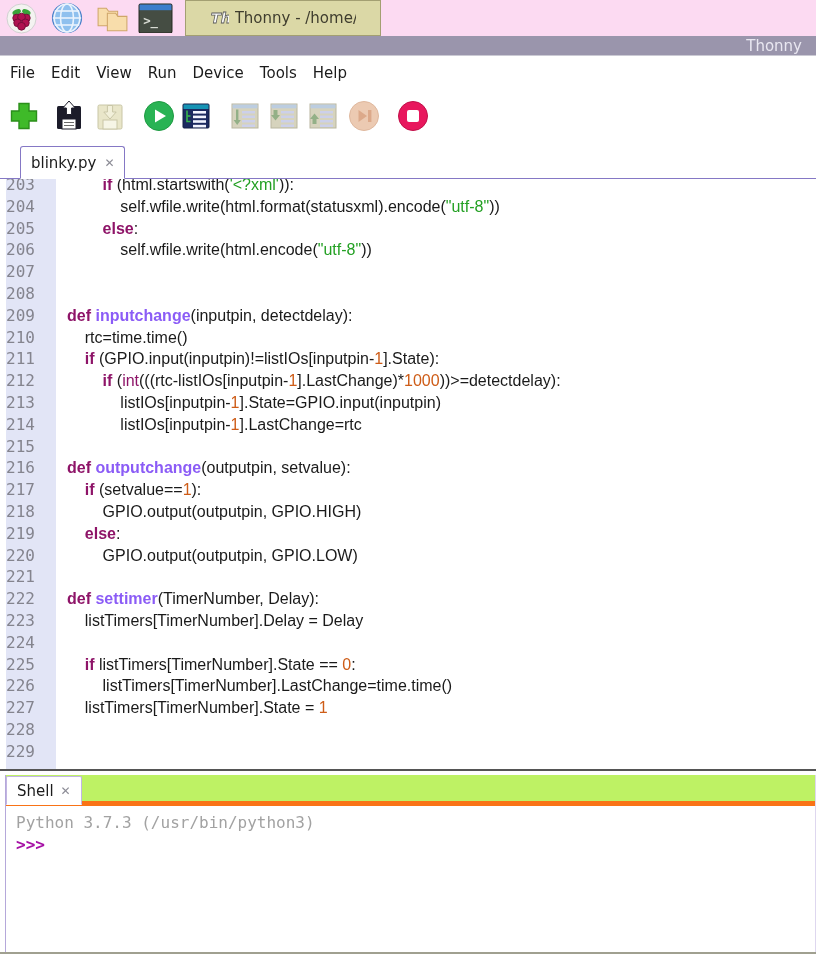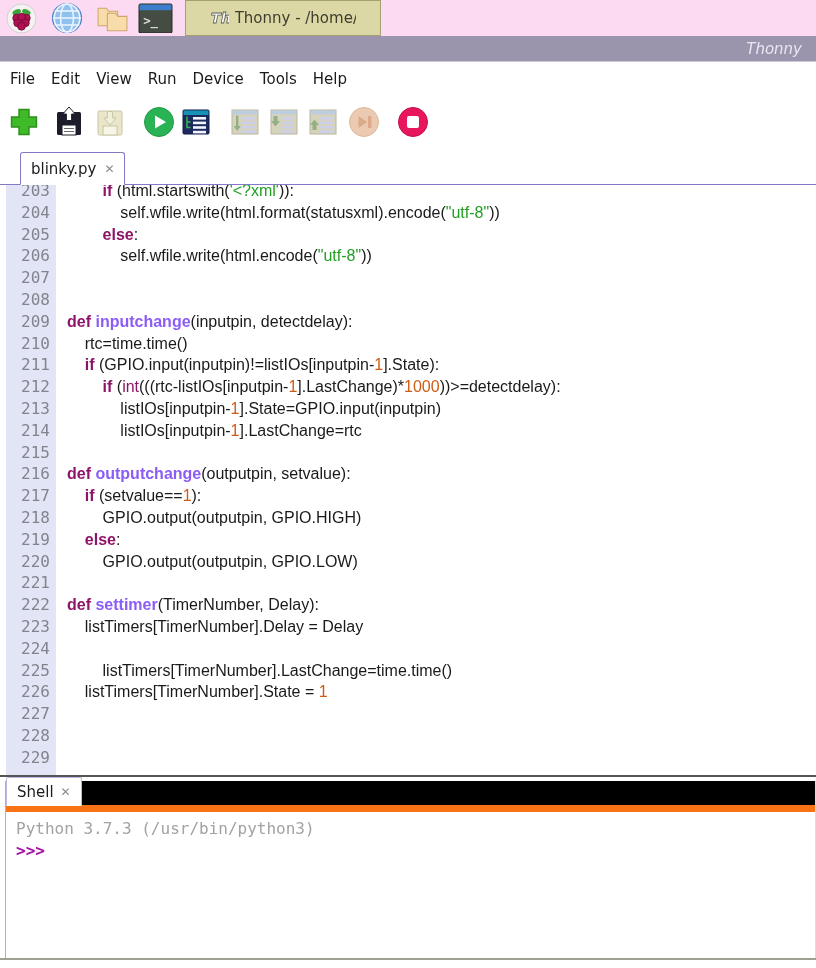--- a/index.html
+++ b/index.html
@@ -12,22 +12,22 @@
   .tb-rasp{margin-left:6px;width:31px;height:31px;}
   .tb-globe{margin-left:14px;width:32px;height:32px;}
   .tb-folder{margin-left:12px;width:35px;height:31px;}
   .tb-term{margin-left:8px;width:35px;height:31px;}
   .task-button{margin-left:12px;height:36px;width:196px;box-sizing:border-box;
        background:#dbd8a6;border:1px solid #a39f72;display:flex;align-items:center;
        padding:0 24px;gap:6px;}
   .task-button .tb-label{font-size:15px;color:#3f3d2e;white-space:nowrap;overflow:hidden;}
 
   
-  .titlebar{height:26px;background:#9a95ac;display:flex;align-items:center;
-       justify-content:flex-end;padding-right:14px;border-bottom:1px solid #cbcad4;box-sizing:border-box;font-style:italic;}
+  .titlebar{height:20px;background:#9a95ac;display:flex;align-items:center;
+       justify-content:flex-end;padding-right:14px;border-bottom:1px solid #cbcad4;box-sizing:border-box;}
   .titlebar .wt{font-size:15px;color:#e9e7f1;}
 
   
   .menubar{height:34px;background:#fff;display:flex;align-items:center;padding-left:2px;}
   .menu-item{font-size:15px;color:#1b1b1b;padding:4px 8px;cursor:pointer;}
 
   
   .toolbar{height:52px;background:#fff;display:flex;align-items:center;padding-left:7px;}
   .tbtn{width:33px;height:33px;display:flex;align-items:center;justify-content:center;cursor:pointer;}
   .tbtn svg{width:32px;height:32px;}
@@ -37,40 +37,40 @@
   .tabbar{height:37px;background:#fff;border-bottom:1px solid #8578c5;display:flex;align-items:flex-end;box-sizing:border-box;}
   .tab{position:relative;top:1px;margin-left:20px;height:33px;background:#fff;
        border:1px solid #8578c5;border-bottom:1px solid #ffffff;border-radius:3px 3px 0 0;
        display:flex;align-items:center;padding:0 10px;gap:8px;box-sizing:border-box;cursor:pointer;}
   .tab .t-label{font-size:15px;color:#1c1c1c;}
   .t-close{font-size:12px;font-weight:bold;color:#8a8a94;cursor:pointer;line-height:1;}
 
   
   .editor{height:590px;overflow:hidden;position:relative;background:#fff;padding-left:6px;box-sizing:border-box;}
   .editor-scroll{display:flex;margin-top:-5px;min-height:600px;}
-  .gutter{width:50px;background:#e2e5f6;box-sizing:border-box;padding-right:6px;text-align:right;
+  .gutter{width:50px;background:#e2e5f6;box-sizing:border-box;padding-right:6px;text-align:left;
        font-family:"DejaVu Sans Mono","Liberation Mono",monospace;font-size:16px;line-height:21.8px;color:#84848e;}
   .ln{height:21.8px;}
   .code{padding-left:11px;font-family:Liberation Sans, sans-serif;
        font-size:16px;line-height:21.8px;color:#1a1a1a;}
   .cl{height:21.8px;white-space:pre;}
   .tk-p{color:#1a1a1a}
   .tk-k{color:#8e1468;font-weight:bold}
   .tk-b{color:#8e1468}
   .tk-d{color:#8b5cf6;font-weight:bold}
   .tk-s{color:#23a023}
   .tk-n{color:#ce5c17}
 
   
   .divider{height:2px;background:#555555;}
   .gap4{height:4px;background:#fff;}
 
   
   .shell{margin-left:5px;border-left:1px solid #b5a8da;border-right:1px solid #ded7ef;box-sizing:border-box;}
-  .shell-tabbar{height:31px;background:#000000;border-bottom:7px solid #f97316;display:flex;align-items:flex-end;box-sizing:border-box;}
+  .shell-tabbar{height:31px;background:#bef264;border-bottom:5px solid #f97316;display:flex;box-sizing:border-box;}
   .shell-tab{position:relative;top:1px;margin-left:0px;height:29px;background:#fff;
        border:1px solid #c2b5e2;border-bottom:1px solid #ffffff;border-radius:2px 2px 0 0;
        display:flex;align-items:center;padding:0 10px;gap:7px;box-sizing:border-box;cursor:pointer;}
   .shell-tab .t-label{font-size:15px;color:#1c1c1c;}
   .shell-body{height:146px;background:#fff;padding:6px 0 0 10px;box-sizing:border-box;
        font-family:"DejaVu Sans Mono","Liberation Mono",monospace;font-size:16px;line-height:22px;cursor:text;}
   .welcome{color:#a2a2a2;}
   .prompt{color:#a611a6;font-weight:bold;}
 
   .bottom-line{height:2px;background:#a0a090;}
@@ -295,20 +295,21 @@
           <div class="cl">&nbsp;</div>
           <div class="cl"><span class="tk-k">def</span><span class="tk-p"> </span><span class="tk-d">outputchange</span><span class="tk-p">(outputpin, setvalue):</span></div>
           <div class="cl"><span class="tk-p">    </span><span class="tk-k">if</span><span class="tk-p"> (setvalue==</span><span class="tk-n">1</span><span class="tk-p">):</span></div>
           <div class="cl"><span class="tk-p">        GPIO.output(outputpin, GPIO.HIGH)</span></div>
           <div class="cl"><span class="tk-p">    </span><span class="tk-k">else</span><span class="tk-p">:</span></div>
           <div class="cl"><span class="tk-p">        GPIO.output(outputpin, GPIO.LOW)</span></div>
           <div class="cl">&nbsp;</div>
           <div class="cl"><span class="tk-k">def</span><span class="tk-p"> </span><span class="tk-d">settimer</span><span class="tk-p">(TimerNumber, Delay):</span></div>
           <div class="cl"><span class="tk-p">    listTimers[TimerNumber].Delay = Delay</span></div>
           <div class="cl">&nbsp;</div>
+          <div class="cl"><span class="tk-p">    </span><span class="tk-k">if</span><span class="tk-p"> listTimers[TimerNumber].State == </span><span class="tk-n">0</span><span class="tk-p">:</span></div>
           <div class="cl"><span class="tk-p">        listTimers[TimerNumber].LastChange=time.time()</span></div>
           <div class="cl"><span class="tk-p">    listTimers[TimerNumber].State = </span><span class="tk-n">1</span></div>
         </div>
     </div>
   </div>
 
   <div class="divider"></div>
   <div class="gap4"></div>
 
   <div class="shell">

